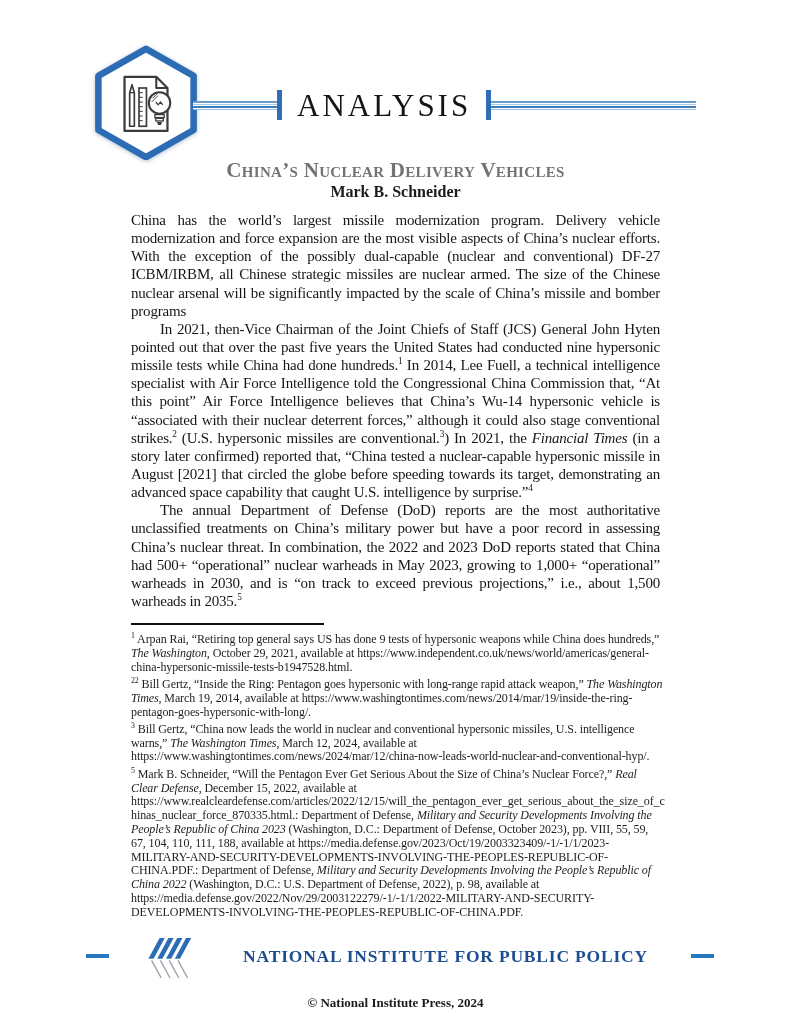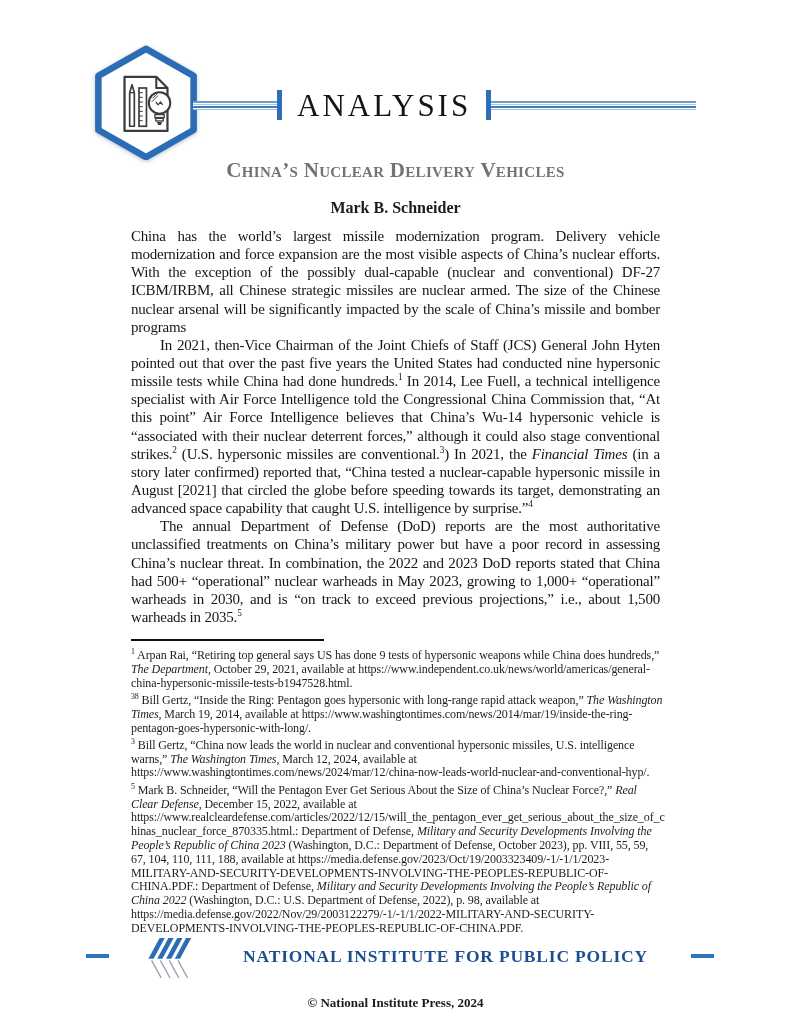--- a/index.html
+++ b/index.html
@@ -25,21 +25,21 @@
       #9dc0de 8px,#9dc0de 9px);
   }
   .stripe.left { width:84px; flex:0 0 auto; }
   .stripe.right { flex:1; }
   .vbar { width:5px; height:30px; background:#2f6eb6; flex:0 0 auto; }
   .banner-label { font-size:31px; letter-spacing:3px; padding:0 15px; color:#141414;
                   line-height:1; white-space:nowrap; }
   
   .doc-title { margin:0; text-align:center; font-weight:700; font-variant:small-caps;
                font-size:21px; letter-spacing:.3px; color:#737373; }
-  .doc-author { margin:16px 0 0; text-align:center; font-weight:700; font-size:16px; }
+  .doc-author { margin:0 0 0; text-align:center; font-weight:700; font-size:16px; }
   
   .article-body { margin:10px 85px 0 85px; text-align:justify;
                   font-size:15px; line-height:1.21; letter-spacing:-.2px; color:#161616; }
   .body-para { margin:0; }
   .body-para.indent { text-indent:29px; }
   sup.fnref { font-size:.62em; line-height:0; vertical-align:super; }
   
   .fn-sep { margin:13px 0 8px 85px; width:193px; height:0;
             border-top:2px solid #0f0f0f; }
   .footnotes { margin:0 80px 0 85px; font-size:12px; line-height:1.15;
@@ -106,22 +106,22 @@
   <div class="doc-author">Mark B. Schneider</div>
 
   <div class="article-body">
       <p class="body-para">China has the world’s largest missile modernization program. Delivery vehicle modernization and force expansion are the most visible aspects of China’s nuclear efforts. With the exception of the possibly dual-capable (nuclear and conventional) DF-27 ICBM/IRBM, all Chinese strategic missiles are nuclear armed. The size of the Chinese nuclear arsenal will be significantly impacted by the scale of China’s missile and bomber programs</p>
       <p class="body-para indent">In 2021, then-Vice Chairman of the Joint Chiefs of Staff (JCS) General John Hyten pointed out that over the past five years the United States had conducted nine hypersonic missile tests while China had done hundreds.<sup class="fnref">1</sup> In 2014, Lee Fuell, a technical intelligence specialist with Air Force Intelligence told the Congressional China Commission that, “At this point” Air Force Intelligence believes that China’s Wu-14 hypersonic vehicle is “associated with their nuclear deterrent forces,” although it could also stage conventional strikes.<sup class="fnref">2</sup> (U.S. hypersonic missiles are conventional.<sup class="fnref">3</sup>) In 2021, the <em>Financial Times</em> (in a story later confirmed) reported that, “China tested a nuclear-capable hypersonic missile in August [2021] that circled the globe before speeding towards its target, demonstrating an advanced space capability that caught U.S. intelligence by surprise.”<sup class="fnref">4</sup></p>
       <p class="body-para indent">The annual Department of Defense (DoD) reports are the most authoritative unclassified treatments on China’s military power but have a poor record in assessing China’s nuclear threat. In combination, the 2022 and 2023 DoD reports stated that China had 500+ “operational” nuclear warheads in May 2023, growing to 1,000+ “operational” warheads in 2030, and is “on track to exceed previous projections,” i.e., about 1,500 warheads in 2035.<sup class="fnref">5</sup></p>
     </div>
 
   <div class="fn-sep"></div>
   <div class="footnotes">
-      <div class="footnote"><sup class="fnmark">1</sup> Arpan Rai, “Retiring top general says US has done 9 tests of hypersonic weapons while China does hundreds,” <em>The Department</em>, October 29, 2021, available at https://www.independent.co.uk/news/world/americas/general-china-hypersonic-missile-tests-b1947528.html.</div>
-      <div class="footnote"><sup class="fnmark">38</sup> Bill Gertz, “Inside the Ring: Pentagon goes hypersonic with long-range rapid attack weapon,” <em>The Washington Times</em>, March 19, 2014, available at https://www.washingtontimes.com/news/2014/mar/19/inside-the-ring-pentagon-goes-hypersonic-with-long/.</div>
+      <div class="footnote"><sup class="fnmark">1</sup> Arpan Rai, “Retiring top general says US has done 9 tests of hypersonic weapons while China does hundreds,” <em>The Washington</em>, October 29, 2021, available at https://www.independent.co.uk/news/world/americas/general-china-hypersonic-missile-tests-b1947528.html.</div>
+      <div class="footnote"><sup class="fnmark">22</sup> Bill Gertz, “Inside the Ring: Pentagon goes hypersonic with long-range rapid attack weapon,” <em>The Washington Times</em>, March 19, 2014, available at https://www.washingtontimes.com/news/2014/mar/19/inside-the-ring-pentagon-goes-hypersonic-with-long/.</div>
       <div class="footnote"><sup class="fnmark">3</sup> Bill Gertz, “China now leads the world in nuclear and conventional hypersonic missiles, U.S. intelligence warns,” <em>The Washington Times</em>, March 12, 2024, available at https://www.washingtontimes.com/news/2024/mar/12/china-now-leads-world-nuclear-and-conventional-hyp/.</div>
       <div class="footnote"><sup class="fnmark">5</sup> Mark B. Schneider, “Will the Pentagon Ever Get Serious About the Size of China’s Nuclear Force?,” <em>Real Clear Defense</em>, December 15, 2022, available at https://www.realcleardefense.com/articles/2022/12/15/will_the_pentagon_ever_get_serious_about_the_size_of_chinas_nuclear_force_870335.html.: Department of Defense, <em>Military and Security Developments Involving the People’s Republic of China 2023</em> (Washington, D.C.: Department of Defense, October 2023), pp. VIII, 55, 59, 67, 104, 110, 111, 188, available at https://media.defense.gov/2023/Oct/19/2003323409/-1/-1/1/2023-MILITARY-AND-SECURITY-DEVELOPMENTS-INVOLVING-THE-PEOPLES-REPUBLIC-OF-CHINA.PDF.: Department of Defense, <em>Military and Security Developments Involving the People’s Republic of China 2022</em> (Washington, D.C.: U.S. Department of Defense, 2022), p. 98, available at https://media.defense.gov/2022/Nov/29/2003122279/-1/-1/1/2022-MILITARY-AND-SECURITY-DEVELOPMENTS-INVOLVING-THE-PEOPLES-REPUBLIC-OF-CHINA.PDF.</div>
     </div>
 
   <div class="page-footer">
     <div class="footer-row">
       <div class="footer-line"></div>
       <svg class="nipp-logo" viewBox="0 0 80 60" aria-hidden="true">
         <g fill="#2b6cb5">
           <path d="M3,31 L17,5 L23.5,5 L9.5,31 Z"></path>

